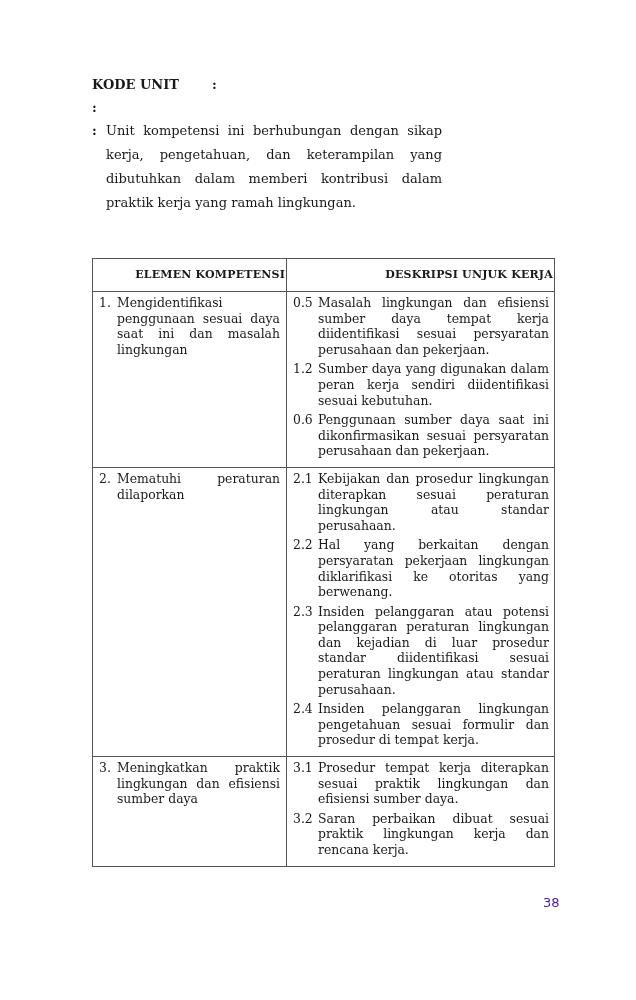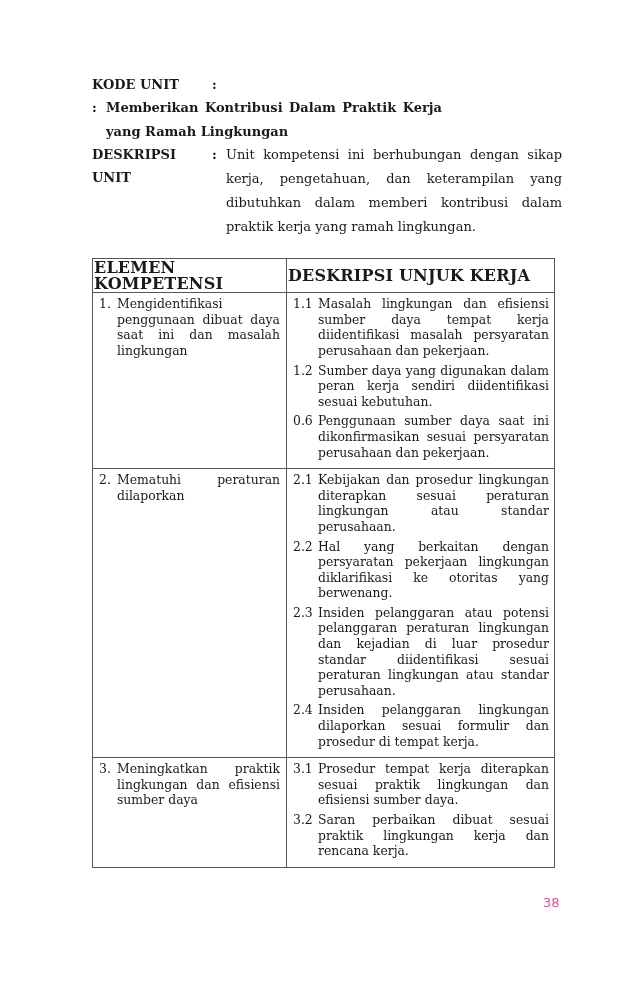--- a/index.html
+++ b/index.html
@@ -8,68 +8,66 @@
   .hdr { position:absolute; left:92px; width:470px; font-size:13px; }
   .hdr-row { display:flex; line-height:23px; }
   .hdr-label { width:120px; font-weight:bold; }
   .hdr-colon { width:14px; font-weight:bold; text-align:left; }
   .hdr-val { width:336px; }
   .hdr-val.bold { font-weight:bold; }
   .hdr-val.just { text-align:justify; text-align-last:left; line-height:23.5px; }
   table { position:absolute; left:92px; top:258px; width:463px; border-collapse:collapse;
           font-size:12.4px; line-height:15.6px; }
   th, td { border:1.5px solid #555; vertical-align:top; }
-  th { height:30px; font-weight:bold; font-size:16px; text-align:left; vertical-align:middle; letter-spacing:0.2px;margin-left:26px;}
+  th { height:30px; font-weight:bold; font-size:11px; text-align:right; vertical-align:middle; letter-spacing:0.2px;margin-left:26px;}
   td.el { width:181px; padding:3px 6px 4px 6px; }
   td.kr { padding:3px 5px 4px 6px; }
   .item { display:flex; margin-bottom:4px; }
   .num { flex:0 0 auto; }
   .el .num { width:18px; }
   .kr .num { width:25px; }
   .txt { flex:1; text-align:justify; text-align-last:left; }
-  .pageno { position:absolute; left:543px; top:895px; font-family:"DejaVu Sans","Liberation Sans",sans-serif; font-size:13px; color:#ec4899; }
+  .pageno { position:absolute; left:543px; top:895px; font-family:"DejaVu Sans","Liberation Sans",sans-serif; font-size:13px; color:#4c1d95; }
 </style>
 </head>
 <body>
 
 <div class="hdr" style="top:73px;">
   <div class="hdr-row">
     <div class="hdr-label">KODE UNIT</div>
     <div class="hdr-colon">:</div>
   </div>
   <div class="hdr-row">
     <div class="hdr-colon">:</div>
-    <div class="hdr-val bold just">Memberikan Kontribusi Dalam Praktik Kerja yang Ramah Lingkungan</div>
   </div>
   <div class="hdr-row">
-    <div class="hdr-label">DESKRIPSI UNIT</div>
     <div class="hdr-colon">:</div>
     <div class="hdr-val just" style="line-height:24px;">Unit kompetensi ini berhubungan dengan sikap kerja, pengetahuan, dan keterampilan yang dibutuhkan dalam memberi kontribusi dalam praktik kerja yang ramah lingkungan.</div>
   </div>
 </div>
 
 <table>
   <thead>
     <tr>
       <th style="width:181px;">ELEMEN KOMPETENSI</th>
       <th>DESKRIPSI UNJUK KERJA</th>
     </tr>
   </thead>
   <tbody>
     <tr>
       <td class="el">
         <div class="item">
             <span class="num">1.</span>
-            <span class="txt">Mengidentifikasi penggunaan dibuat daya saat ini dan masalah lingkungan</span>
+            <span class="txt">Mengidentifikasi penggunaan sesuai daya saat ini dan masalah lingkungan</span>
           </div>
       </td>
       <td class="kr">
         <div class="item">
-            <span class="num">1.1</span>
-            <span class="txt">Masalah lingkungan dan efisiensi sumber daya tempat kerja diidentifikasi masalah persyaratan perusahaan dan pekerjaan.</span>
+            <span class="num">0.5</span>
+            <span class="txt">Masalah lingkungan dan efisiensi sumber daya tempat kerja diidentifikasi sesuai persyaratan perusahaan dan pekerjaan.</span>
           </div>
         <div class="item">
             <span class="num">1.2</span>
             <span class="txt">Sumber daya yang digunakan dalam peran kerja sendiri diidentifikasi sesuai kebutuhan.</span>
           </div>
         <div class="item">
             <span class="num">0.6</span>
             <span class="txt">Penggunaan sumber daya saat ini dikonfirmasikan sesuai persyaratan perusahaan dan pekerjaan.</span>
           </div>
       </td>
@@ -89,21 +87,21 @@
         <div class="item">
             <span class="num">2.2</span>
             <span class="txt">Hal yang berkaitan dengan persyaratan pekerjaan lingkungan diklarifikasi ke otoritas yang berwenang.</span>
           </div>
         <div class="item">
             <span class="num">2.3</span>
             <span class="txt">Insiden pelanggaran atau potensi pelanggaran peraturan lingkungan dan kejadian di luar prosedur standar diidentifikasi sesuai peraturan lingkungan atau standar perusahaan.</span>
           </div>
         <div class="item">
             <span class="num">2.4</span>
-            <span class="txt">Insiden pelanggaran lingkungan dilaporkan sesuai formulir dan prosedur di tempat kerja.</span>
+            <span class="txt">Insiden pelanggaran lingkungan pengetahuan sesuai formulir dan prosedur di tempat kerja.</span>
           </div>
       </td>
     </tr>
     <tr>
       <td class="el">
         <div class="item">
             <span class="num">3.</span>
             <span class="txt">Meningkatkan praktik lingkungan dan efisiensi sumber daya</span>
           </div>
       </td>

